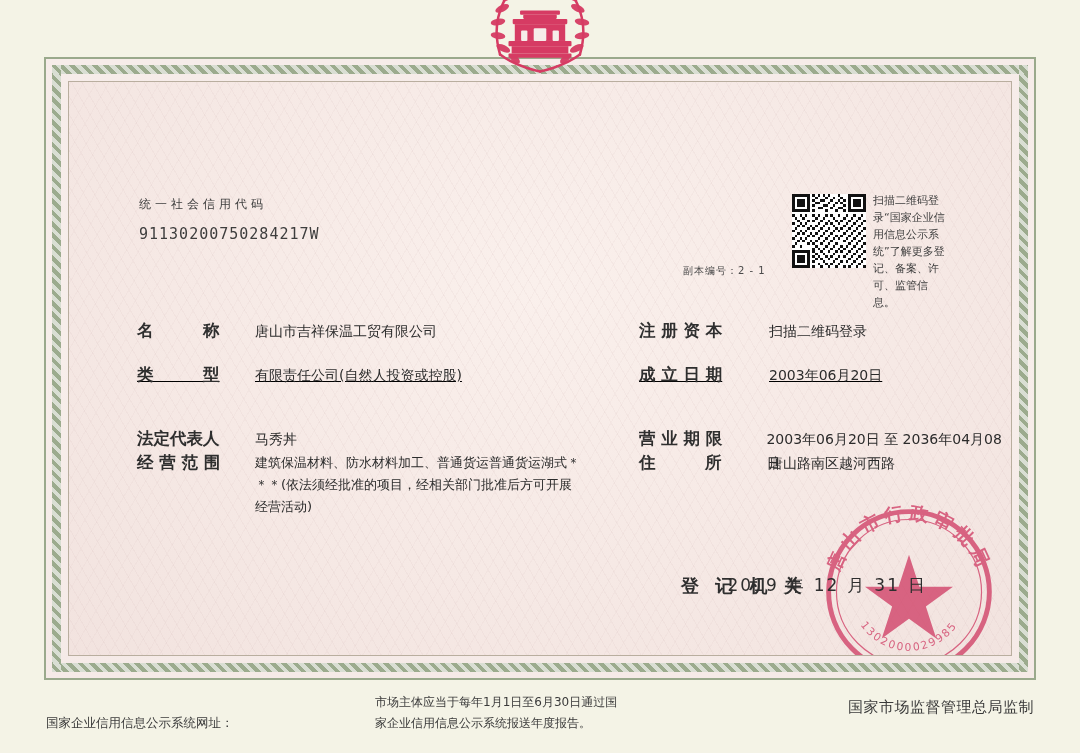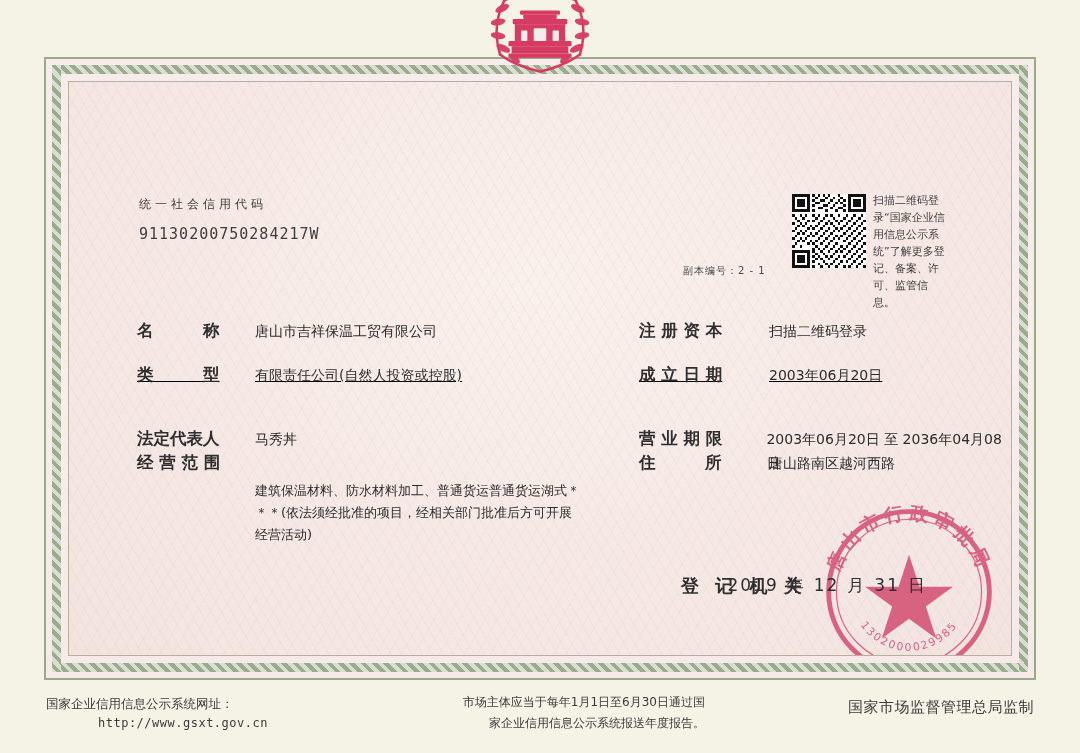--- a/index.html
+++ b/index.html
@@ -187,21 +187,21 @@
     font-size: 16.5px;
     color: #2e2e2e;
     font-weight: bold;
     white-space: nowrap;
   }
   .val {
     font-size: 14px;
     color: #2b2b2b;
     line-height: 1.7;
   }
-  .val.small { font-size: 13px; margin-top: 28px; }
+  .val.small { font-size: 13px; }
 
   .col-left { left: 68px; }
   .col-right { left: 570px; }
 
   .r1 { top: 0px; }
   .r2 { top: 44px; text-decoration: underline; }
   .r3 { top: 88px; margin-top: 20px; }
   .r4 { top: 132px; }
 
   .lbl-w { display: inline-block; width: 118px; }
@@ -261,21 +261,21 @@
     display: block;
     font-family: "DejaVu Sans Mono", "Liberation Mono", monospace;
     font-size: 12px;
     letter-spacing: 0.5px;
   }
   .footer-center {
     position: absolute;
     left: 50%;
     transform: translateX(-50%);
     bottom: 8px;
-    text-align: right;
+    text-align: left;
     font-size: 12px;
     color: #3a3a3a;
     line-height: 1.7;
     width: 330px;
   }
   .footer-right {
     position: absolute;
     right: 46px;
     bottom: 24px;
     font-size: 15px;
@@ -659,21 +659,20 @@
         <rect x="54" y="67" width="12" height="12" rx="1"></rect>
         <rect x="42" y="69" width="6" height="10" rx="1"></rect>
         <rect x="72" y="69" width="6" height="10" rx="1"></rect>
       </g>
     </svg>
   </div>
 
   <div class="footer">
     <div class="footer-left">
       <span>国家企业信用信息公示系统网址：</span>
-      <span class="url">http://www.gsxt.gov.cn</span>
     </div>
     <div class="footer-center">
       <div>市场主体应当于每年1月1日至6月30日通过国</div>
       <div>家企业信用信息公示系统报送年度报告。</div>
     </div>
     <div class="footer-right">国家市场监督管理总局监制</div>
   </div>
 
 </div>
 

